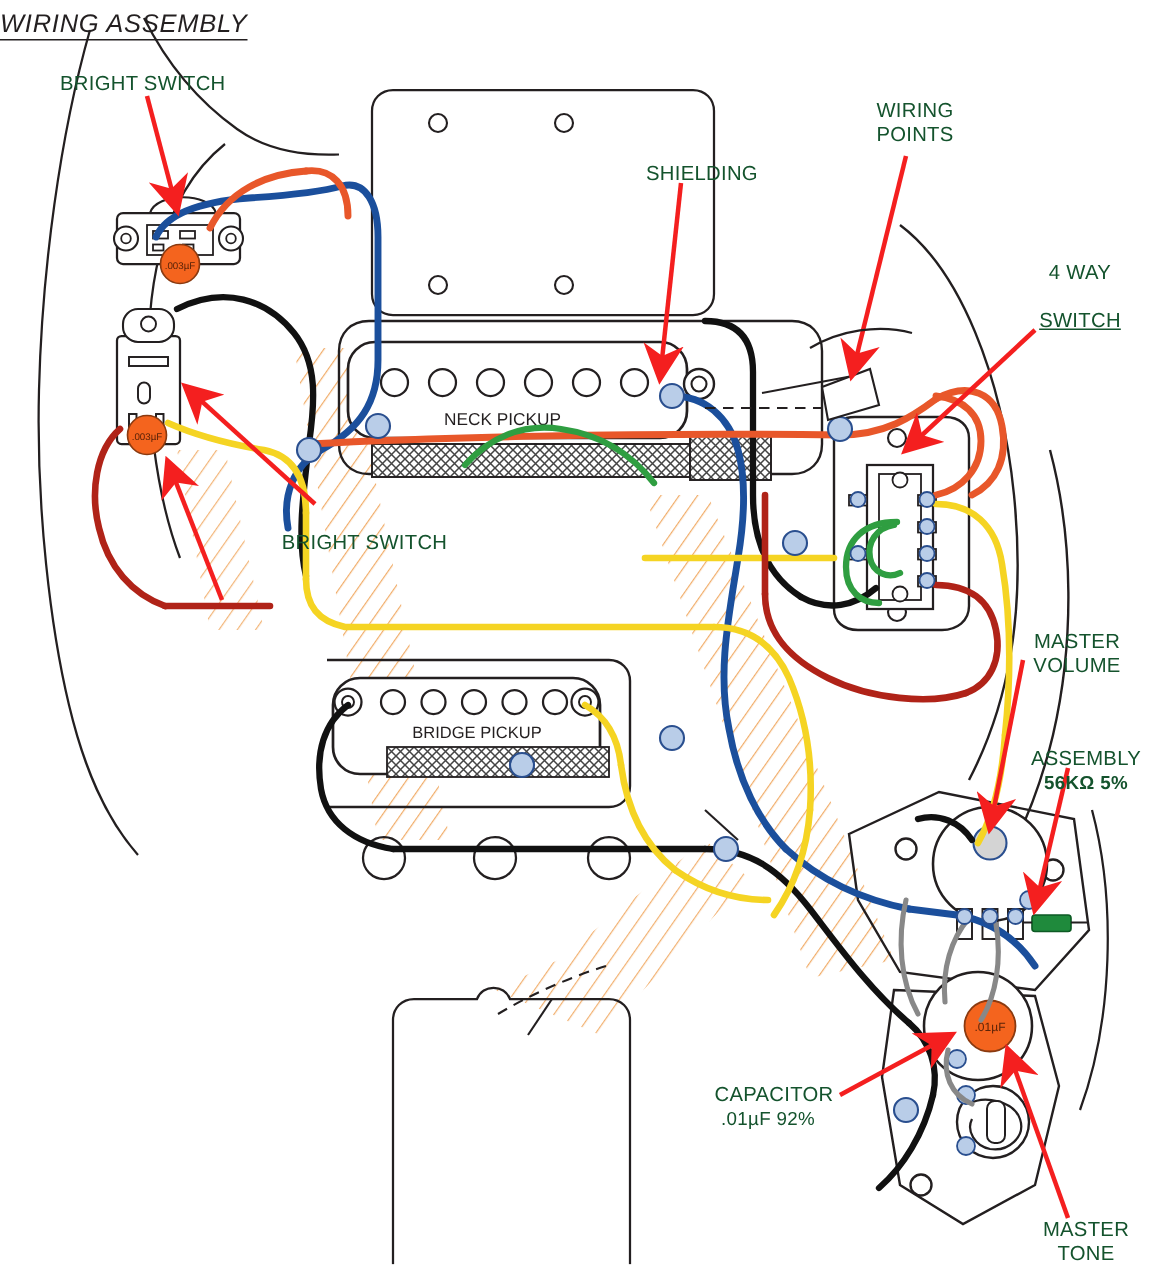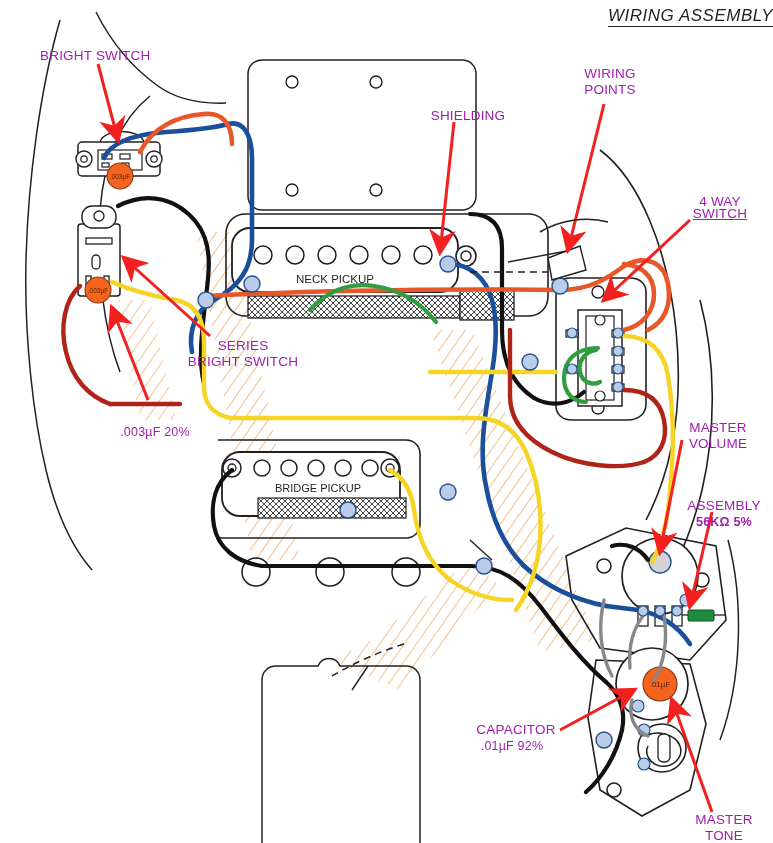--- a/index.html
+++ b/index.html
@@ -4,26 +4,26 @@
 <title>Wiring Assembly</title>
 <style>
   html,body{margin:0;padding:0;background:#ffffff;}
   body{
     font-family:"Liberation Sans", sans-serif;
     width:773px;height:843px;overflow:hidden;position:relative;
   }
   #stage{position:relative;width:773px;height:843px;background:#fff;}
   svg#diagram{position:absolute;left:0;top:0;width:773px;height:843px;}
   .lbl{
-    position:absolute;color:#a21caf;font-size:13.5px;line-height:15.5px;
+    position:absolute;color:#14532d;font-size:13.5px;line-height:15.5px;
     letter-spacing:.2px;white-space:pre;text-align:center;
   }
   .lbl.left{text-align:left;}
   .title{
-    position:absolute;left:0;top:6px;width:773px;text-align:right;
+    position:absolute;left:0;top:6px;width:773px;text-align:left;
     font-size:17px;font-style:italic;letter-spacing:.5px;color:#231f20;
   }
   .title span{border-bottom:1.4px solid #231f20;padding-bottom:1px;}
   .capnote{font-size:12.5px;}
 </style>
 </head>
 <body>
 
 <div id="stage">
 
@@ -355,31 +355,29 @@
     </g>
 
     <g fill="none" stroke="#231f20" stroke-width="1.5">
       <path d="M728 540 C744 600 742 680 720 740"></path>
       <path d="M540 232 C560 220 586 216 608 222"></path>
     </g>
   </svg>
 
   <div class="lbl left" style="left:40px;top:48px;">BRIGHT SWITCH</div>
 
-  <div class="lbl" style="left:148px;top:338px;width:190px;">SERIES</div>
   <div class="lbl" style="left:148px;top:354px;width:190px;">BRIGHT SWITCH</div>
 
-  <div class="lbl capnote" style="left:60px;top:425px;width:190px;">.003µF 20%</div>
 
   <div class="lbl" style="left:398px;top:108px;width:140px;">SHIELDING</div>
 
   <div class="lbl" style="left:550px;top:66px;width:120px;">WIRING</div>
   <div class="lbl" style="left:550px;top:82px;width:120px;">POINTS</div>
 
-  <div class="lbl" style="left:672px;top:194px;width:96px;">4 WAY</div>
+  <div class="lbl" style="left:672px;top:174px;width:96px;">4 WAY</div>
   <div class="lbl" style="left:672px;top:206px;width:96px;text-decoration:underline;">SWITCH</div>
 
   <div class="lbl" style="left:664px;top:420px;width:108px;">MASTER</div>
   <div class="lbl" style="left:664px;top:436px;width:108px;">VOLUME</div>
 
   <div class="lbl" style="left:676px;top:498px;width:96px;">ASSEMBLY</div>
   <div class="lbl capnote" style="left:676px;top:515px;width:96px;font-weight:bold;">56KΩ 5%</div>
 
   <div class="lbl" style="left:456px;top:722px;width:120px;">CAPACITOR</div>
   <div class="lbl capnote" style="left:452px;top:739px;width:120px;">.01µF 92%</div>

